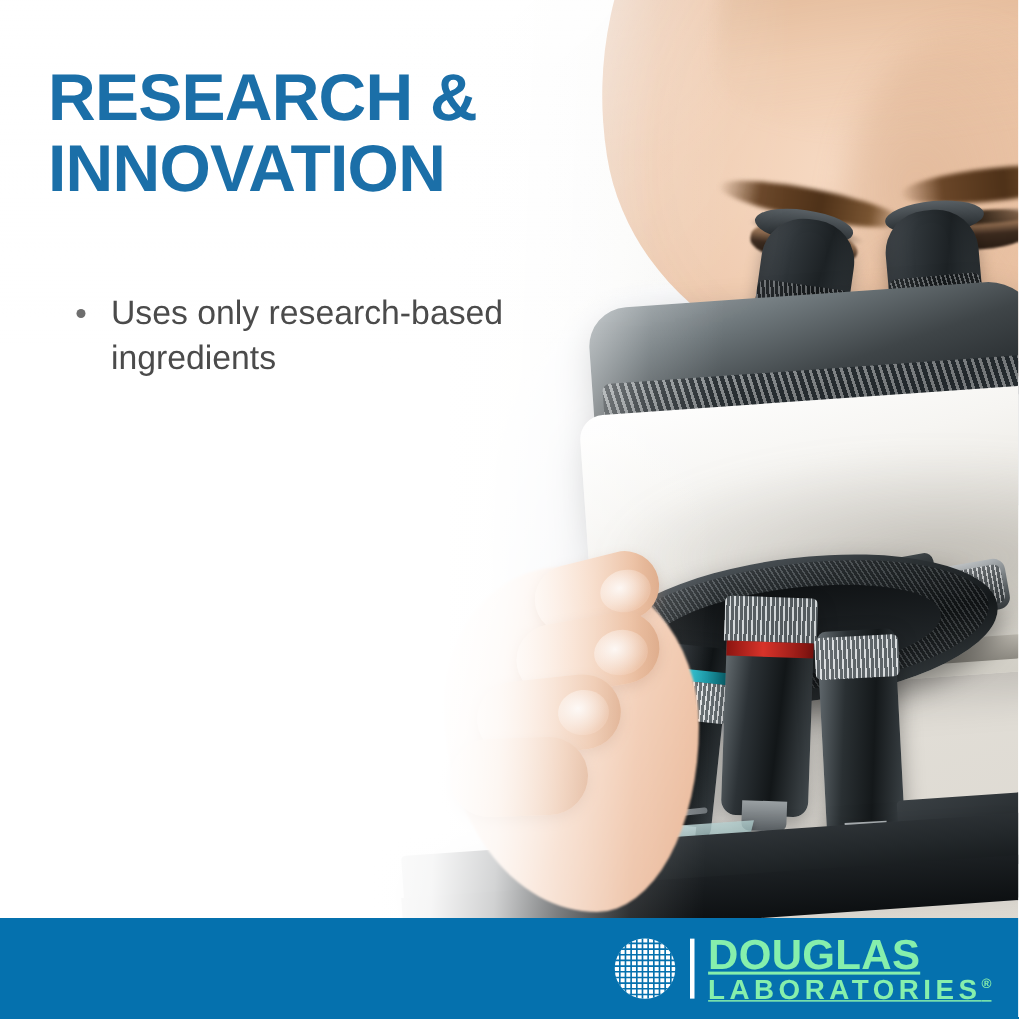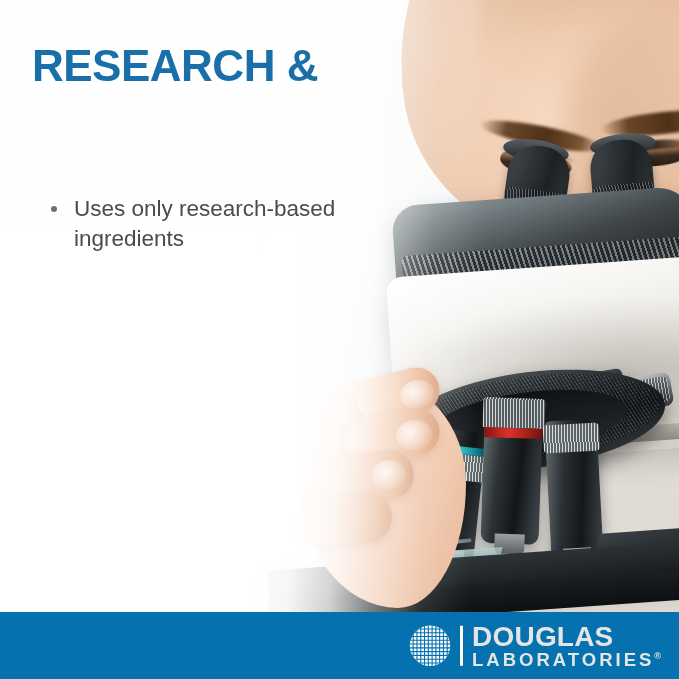--- a/index.html
+++ b/index.html
@@ -541,22 +541,23 @@
   .logo-bar {
     width: 3px;
     height: 40px;
     background: #ffffff;
     flex: none;
   }
   .logo-words {
     display: flex;
     flex-direction: column;
     justify-content: center;
-    color: #e5e5e5;
+    color: #86efac;
     line-height: 1;
+    text-decoration: underline;
   }
   .logo-top {
     font-size: 28px;
     font-weight: bold;
     letter-spacing: 0.2px;
   }
   .logo-bottom {
     font-size: 18.5px;
     font-weight: bold;
     letter-spacing: 3.0px;
@@ -658,20 +659,21 @@
       <div class="nail n3"></div>
     </div>
 
     <div class="fade-left"></div>
     <div class="fade-top"></div>
   </div>
 
   <div class="content">
     <div class="headline">
       <span>RESEARCH &amp;</span><br>
+      <span>INNOVATION</span>
     </div>
 
     <ul class="bullets">
       <li>
         <span>Uses only research-based ingredients</span>
       </li>
     </ul>
   </div>
 
   <div class="banner">

